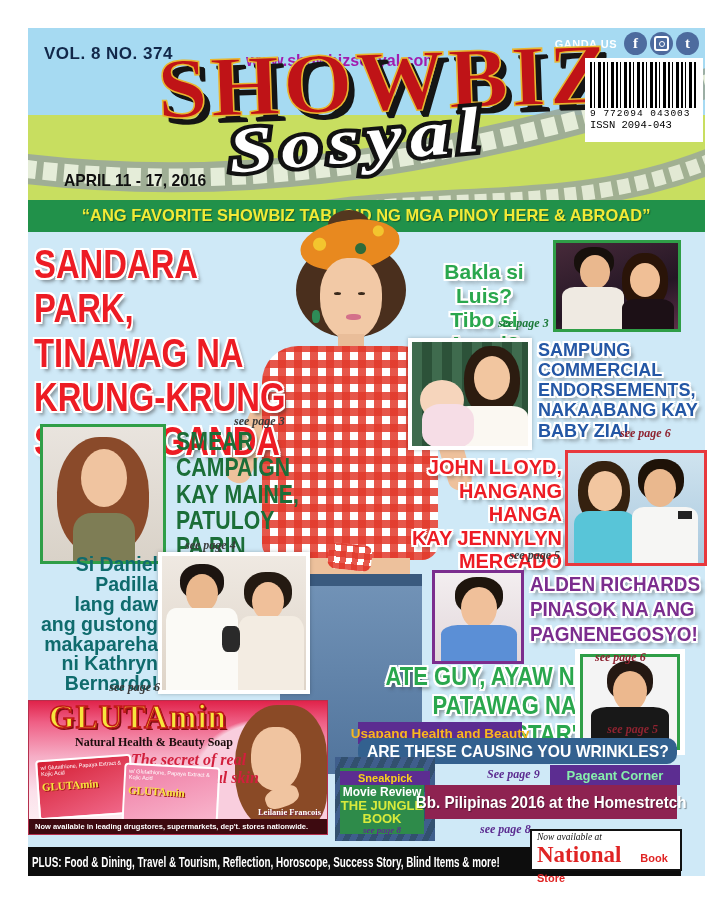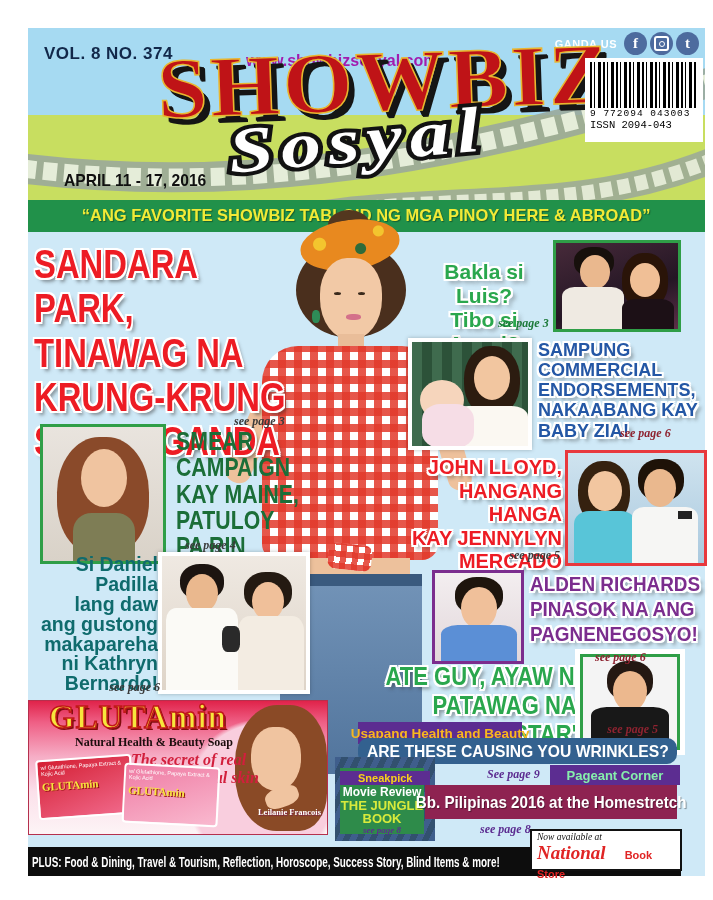--- a/index.html
+++ b/index.html
@@ -160,21 +160,21 @@
   .ad-model-name{right:6px;bottom:17px;font-family:"Liberation Serif",serif;font-weight:bold;font-size:8.5px;color:#fff;
     text-shadow:1px 1px 1px #7e2040;}
 
   
   .black-strip{left:0;top:819px;width:653px;height:29px;background:#0d0d0d;z-index:8;display:flex;align-items:center;}
   .black-strip span{color:#fff;font-weight:bold;font-size:15px;white-space:nowrap;transform:scaleX(.66);
     transform-origin:left center;padding-left:6px;}
   .nbs-box{left:502px;top:801px;width:152px;height:42px;background:#fff;border:2px solid #111;z-index:9;
     box-sizing:border-box;padding:1px 5px;}
   .nbs-prefix{font-family:"Liberation Serif",serif;font-style:italic;font-size:9.5px;color:#111;display:block;}
-  .nbs-script{font-family:"Liberation Serif",serif;font-style:italic;font-weight:bold;font-size:19px;color:#e02424;}
+  .nbs-script{font-family:"Liberation Serif",serif;font-weight:bold;font-size:23px;color:#e02424;}
   .nbs-rest{font-weight:bold;font-size:11px;color:#e02424;margin-left:19px;text-align:center;}
 </style>
 </head>
 <body>
 
 <div id="cover">
 
   <div class="abs band-sky"></div>
   <div class="abs band-lime"></div>
 
@@ -372,20 +372,23 @@
     <div class="abs ad-slog2">Beautiful skin</div>
     <div class="abs ad-box ad-box1">
       <span>w/ Glutathione, Papaya Extract &amp; Kojic Acid</span>
       <span class="bb-brand">GLUTAmin</span>
     </div>
     <div class="abs ad-box ad-box2">
       <span>w/ Glutathione, Papaya Extract &amp; Kojic Acid</span>
       <span class="bb-brand">GLUTAmin</span>
     </div>
     <div class="abs ad-model-name">Leilanie Francois</div>
+    <div class="abs ad-avail">
+      <span>Now available in leading drugstores, supermarkets, dep't. stores nationwide.</span>
+    </div>
   </div>
 
   <div class="abs black-strip">
     <span>PLUS: Food &amp; Dining, Travel &amp; Tourism, Reflection, Horoscope, Success Story, Blind Items &amp; more!</span>
   </div>
   <div class="abs nbs-box">
     <span class="nbs-prefix">Now available at</span>
     <span class="nbs-script">National</span><span class="nbs-rest">Book Store</span>
   </div>
 

